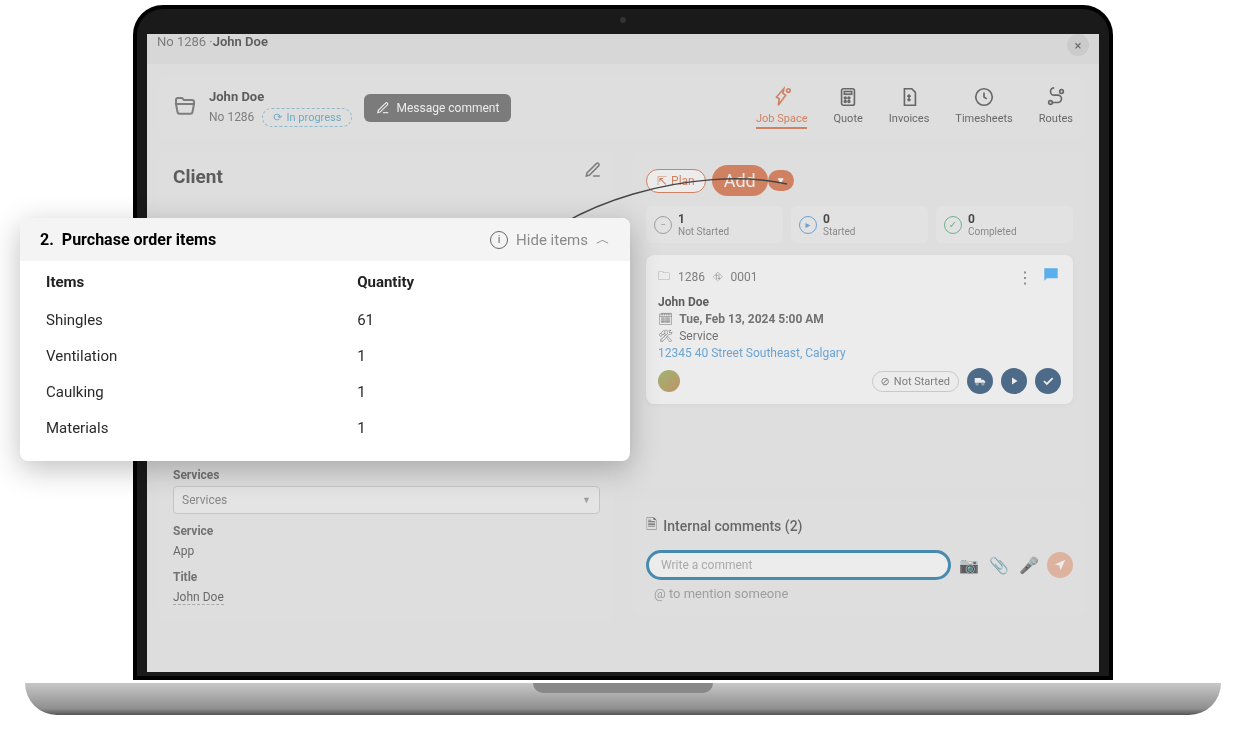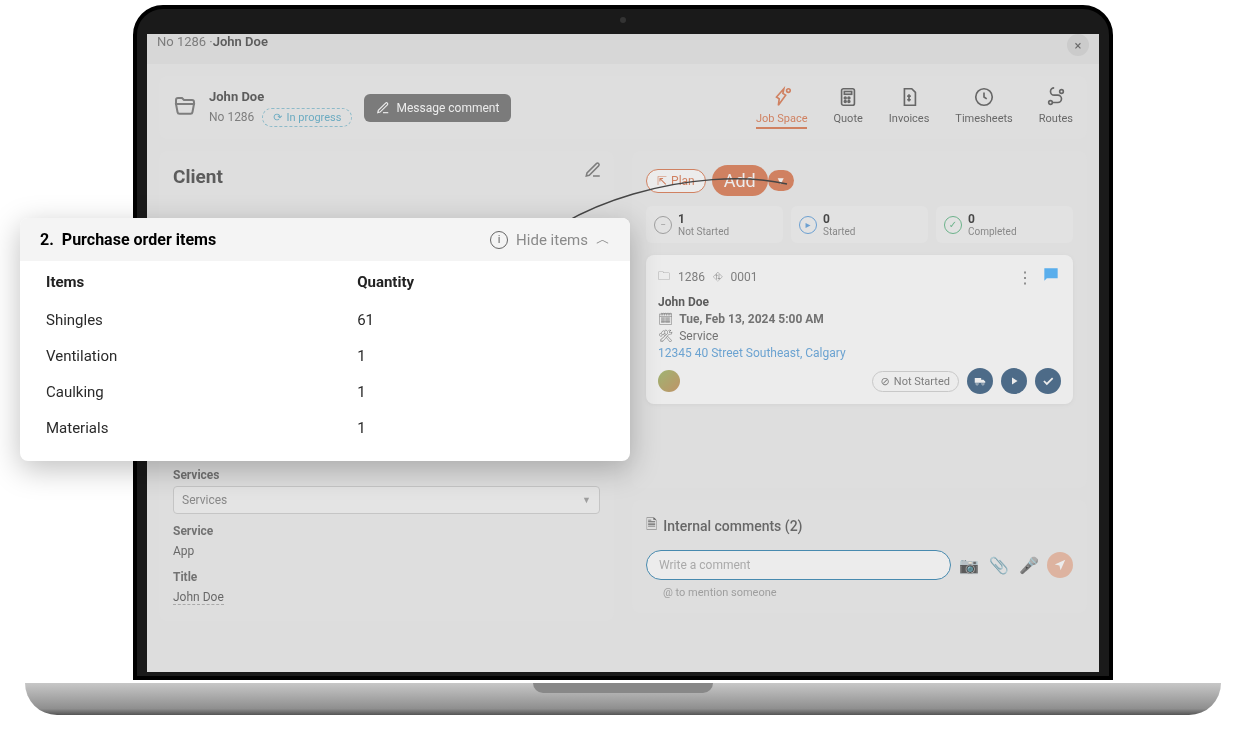--- a/index.html
+++ b/index.html
@@ -62,24 +62,24 @@
 .wo-name{font-weight:700;margin-top:6px;color:#222}
 .wo-line{display:flex;align-items:center;gap:6px;color:#444;margin-top:3px}
 .wo-link{color:#3a8fd6;cursor:pointer;margin-top:3px}
 .wo-foot{display:flex;align-items:center;gap:8px;margin-top:8px}
 .avatar{width:22px;height:22px;border-radius:50%;background:linear-gradient(135deg,#8a4,#b73)}
 .ns-badge{border:1px solid #c8c8c8;border-radius:20px;padding:3px 8px;display:flex;align-items:center;gap:4px;color:#555;font-size:11px;margin-left:auto}
 .circ-btn{width:26px;height:26px;border-radius:50%;background:#0b3a66;color:#fff;display:flex;align-items:center;justify-content:center;cursor:pointer}
 
 .comments-card h3{font-size:14px;font-weight:500;color:#333;display:flex;align-items:center;gap:6px}
 .comment-input-row{display:flex;align-items:center;gap:8px;margin-top:12px}
-.comment-input{flex:1;border:1px solid #0369a1;border-radius:20px;height:30px;padding:0 12px;font-size:12px;background:#fff;display:flex;align-items:center;justify-content:space-between}
+.comment-input{flex:1;border:3px solid #0369a1;border-radius:20px;height:30px;padding:0 12px;font-size:12px;background:#fff;display:flex;align-items:center;justify-content:space-between}
 .ci-actions{display:flex;gap:10px;color:#d45b2a}
 .send-circ{width:26px;height:26px;border-radius:50%;background:#e8a88a;color:#fff;display:flex;align-items:center;justify-content:center}
-.mention-hint{font-size:11px;color:#888;margin-top:6px;margin-left:17px}
+.mention-hint{font-size:13px;color:#888;margin-top:6px;margin-left:8px}
 
 .arrow-svg{position:absolute;left:350px;top:110px;pointer-events:none}
 
 .popover{position:absolute;left:20px;top:218px;width:610px;background:#fff;border-radius:8px;box-shadow:0 8px 30px rgba(0,0,0,0.25);z-index:50;padding-bottom:14px}
 .pop-head{display:flex;align-items:center;gap:8px;padding:12px 20px;background:#f4f4f4;border-radius:8px 8px 0 0}
 .pop-head .step{font-weight:700;font-size:16px}
 .pop-head .title{font-weight:700;font-size:16px;flex:1}
 .info-ic{width:18px;height:18px;border-radius:50%;border:1.5px solid #666;color:#666;display:flex;align-items:center;justify-content:center;font-size:11px}
 .hide-link{margin-left:auto;color:#8a8a8a;font-size:15px;display:flex;align-items:center;gap:8px;cursor:pointer}
 .chev-up{font-size:14px}

